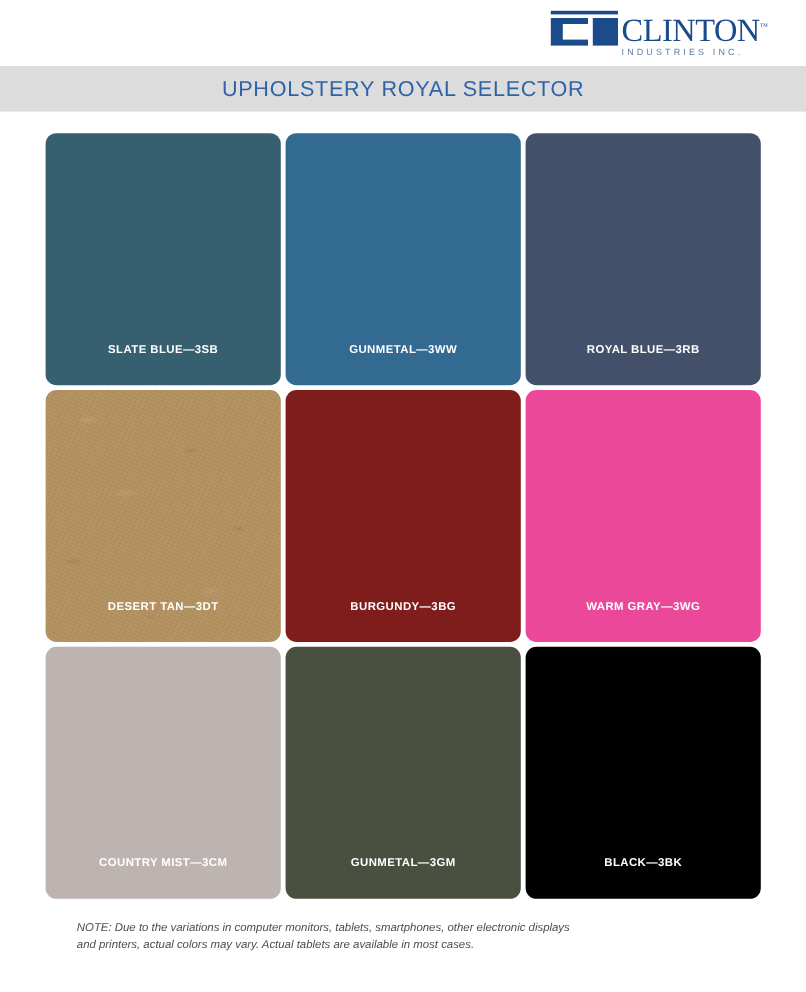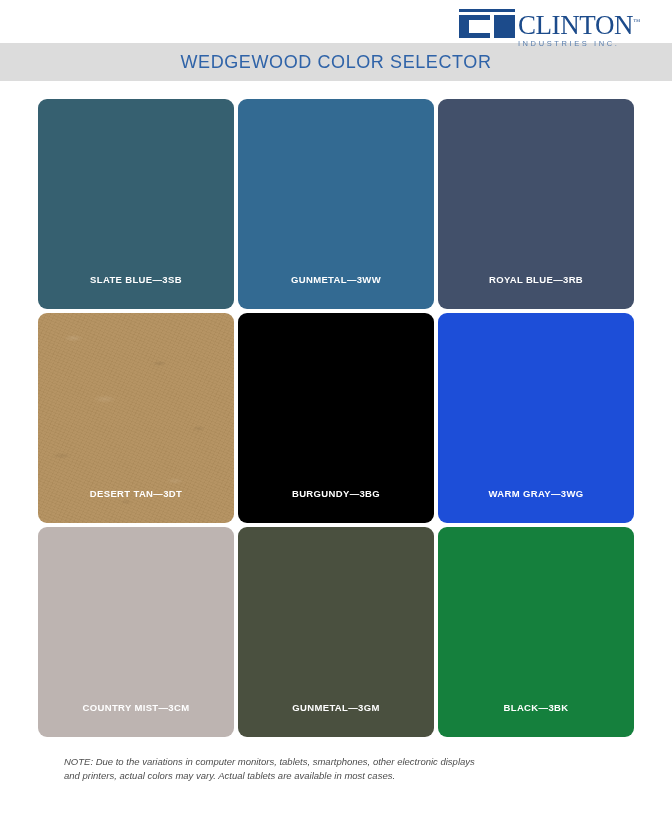--- a/index.html
+++ b/index.html
@@ -10,21 +10,21 @@
     width: 672px;
     height: 827px;
     background: #ffffff;
     font-family: "Liberation Sans", sans-serif;
     overflow: hidden;
     position: relative;
   }
 
   
   .header {
-    height: 43px;
+    height: 55px;
     position: relative;
     background: #ffffff;
   }
   .logo {
     position: absolute;
     right: 32px;
     top: 9px;
     display: flex;
     align-items: flex-start;
     height: 34px;
@@ -184,49 +184,49 @@
       <div class="block" style="background-color: rgb(28, 75, 139);"></div>
     </div>
     <div class="logo-text">
       <div class="logo-word" style="color: rgb(28, 75, 139);"><span>CLINTON</span><span class="logo-tm">™</span></div>
       <div class="logo-sub">INDUSTRIES INC.</div>
     </div>
   </div>
 </div>
 
 <div class="title-band" style="background-color: rgb(220, 220, 220);">
-  <h1 style="color: rgb(47, 99, 168);">WEDGEWOOD COLOR SELECTOR</h1>
+  <h1 style="color: rgb(47, 99, 168);">UPHOLSTERY ROYAL SELECTOR</h1>
 </div>
 
 <div class="grid">
   <div class="swatch" style="background-color: rgb(54, 96, 112);">
     <span class="swatch-label">SLATE BLUE—3SB</span>
   </div>
   <div class="swatch" style="background-color: rgb(51, 106, 146);">
     <span class="swatch-label">GUNMETAL—3WW</span>
   </div>
   <div class="swatch" style="background-color: rgb(66, 80, 106);">
     <span class="swatch-label">ROYAL BLUE—3RB</span>
   </div>
   <div class="swatch grain" style="background-color: rgb(180, 145, 95);">
     <span class="swatch-label">DESERT TAN—3DT</span>
   </div>
-  <div class="swatch" style="background-color: #000000;">
+  <div class="swatch" style="background-color: #7f1d1d;">
     <span class="swatch-label">BURGUNDY—3BG</span>
   </div>
-  <div class="swatch" style="background-color: #1d4ed8;">
+  <div class="swatch" style="background-color: #ec4899;">
     <span class="swatch-label">WARM GRAY—3WG</span>
   </div>
   <div class="swatch" style="background-color: rgb(189, 180, 177);">
     <span class="swatch-label">COUNTRY MIST—3CM</span>
   </div>
   <div class="swatch" style="background-color: rgb(74, 80, 63);">
     <span class="swatch-label">GUNMETAL—3GM</span>
   </div>
-  <div class="swatch" style="background-color: #15803d;">
+  <div class="swatch" style="background-color: #000000;">
     <span class="swatch-label">BLACK—3BK</span>
   </div>
 </div>
 
 <div class="footer" style="color: rgb(77, 77, 77);">
   <div>NOTE: Due to the variations in computer monitors, tablets, smartphones, other electronic displays</div>
   <div>and printers, actual colors may vary. Actual tablets are available in most cases.</div>
 </div>
 
 </body></html>

